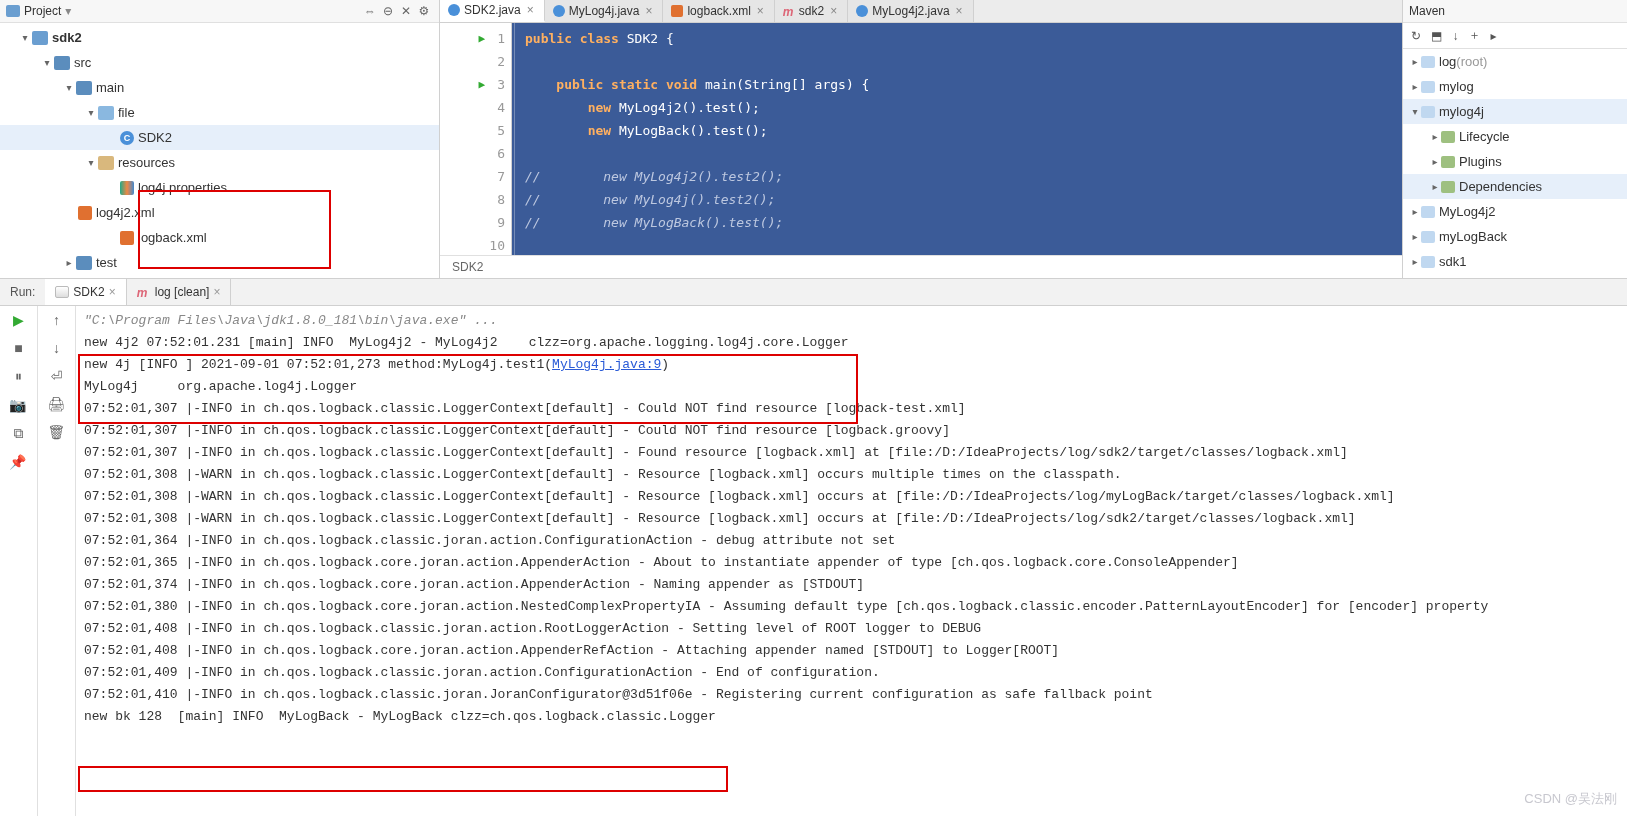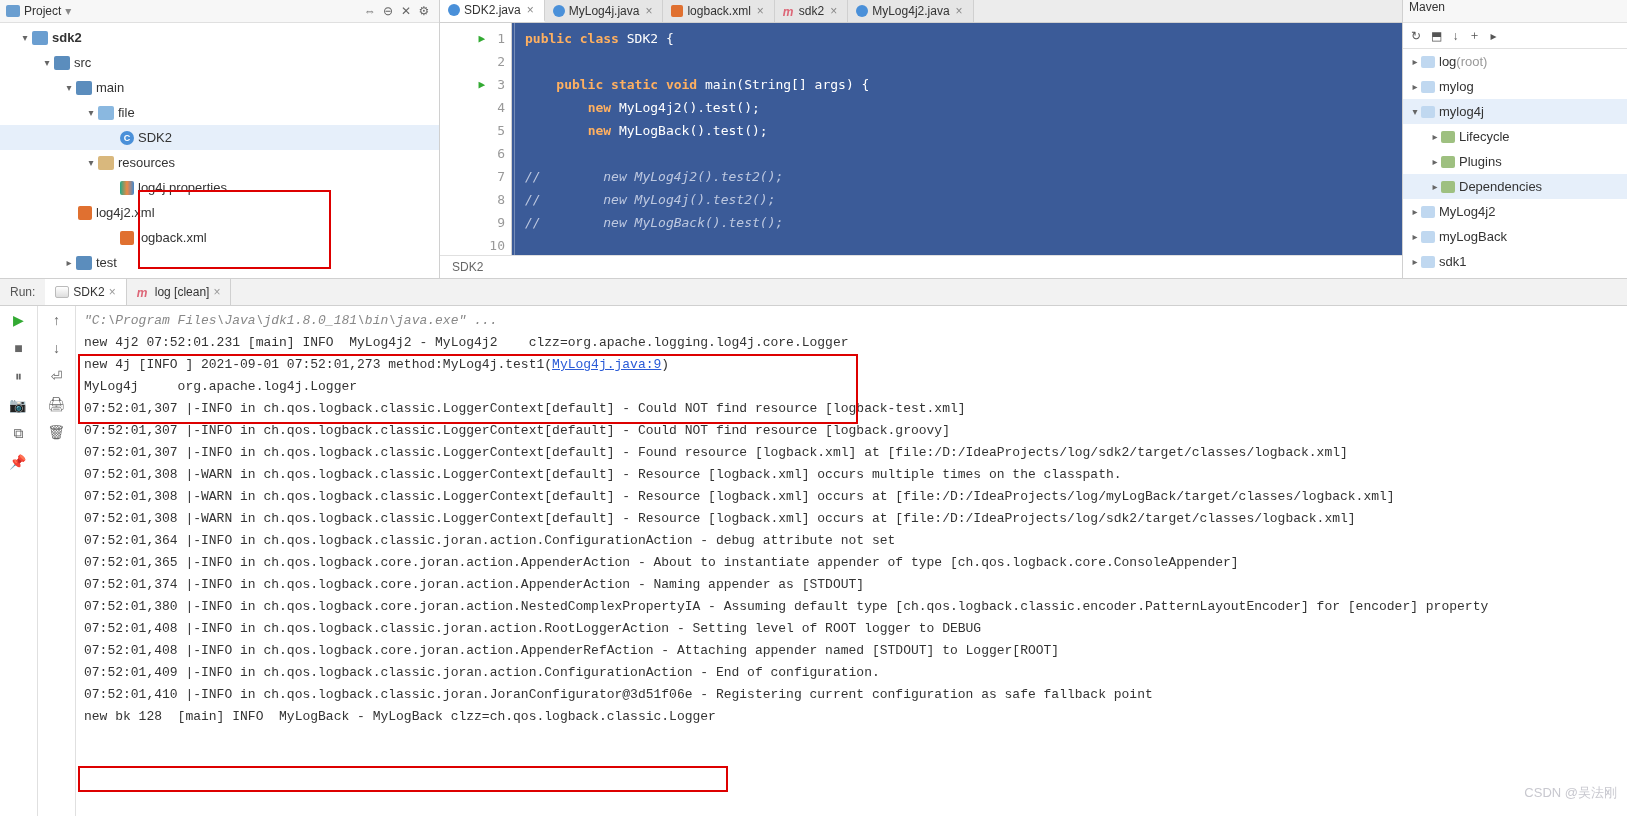--- a/index.html
+++ b/index.html
@@ -46,21 +46,21 @@
 .gutter .run-arrow { position: absolute; right: 20px; color: #3a3; font-size: 11px; }
 .code { flex: 1; padding: 4px 0 0 10px; position: relative; border-left: 1px solid rgba(255,255,255,.3); margin-left: 2px; }
 .code-line { height: 23px; line-height: 23px; white-space: pre; }
 .kw { color: #ffb060; font-weight: bold; }
 .cm { color: #bdc8e0; font-style: italic; }
 
 .crumbs { height: 23px; background: #fff; display: flex; align-items: center; padding: 0 12px; color: #666; border-top: 1px solid #e0e0e0; }
 
 
 .maven-panel { width: 225px; background: #fff; border-left: 1px solid #d0d0d0; display: flex; flex-direction: column; }
-.maven-header { height: 23px; display: flex; padding: 0 6px; background: #f7f7f7; border-bottom: 1px solid #e0e0e0; }
+.maven-header { height: 23px; display: flex; align-items: center; padding: 8px 6px; background: #f7f7f7; border-bottom: 1px solid #e0e0e0; }
 .maven-toolbar { height: 26px; display: flex; align-items: center; gap: 10px; padding: 0 8px; border-bottom: 1px solid #e0e0e0; color: #555; }
 .maven-toolbar span { cursor: pointer; }
 .maven-tree { flex: 1; overflow: auto; }
 .mrow { height: 25px; display: flex; align-items: center; font-size: 13px; cursor: pointer; }
 .mrow.sel { background: #e6effa; }
 .mrow .mw { width: 12px; text-align: center; color: #666; font-size: 10px; }
 .mic { width: 14px; height: 12px; margin-right: 4px; border-radius: 2px; }
 .mic.mod { background: #c0d8f0; }
 .mic.pl  { background: #9ec080; }
 .mrow .dim { color: #999; }
@@ -79,21 +79,21 @@
 .run-gutter { width: 38px; border-right: 1px solid #e0e0e0; display: flex; flex-direction: column; align-items: center; padding-top: 6px; gap: 12px; color: #666; }
 .run-gutter span { cursor: pointer; font-size: 14px; }
 .run-gutter .play { color: #3a3; }
 .run-gutter2 { width: 38px; border-right: 1px solid #e0e0e0; display: flex; flex-direction: column; align-items: center; padding-top: 6px; gap: 12px; color: #666; }
 .run-gutter2 span { cursor: pointer; font-size: 14px; }
 
 .console { flex: 1; font-family: "Courier New", monospace; font-size: 13px; padding: 4px 8px; overflow: auto; white-space: pre; line-height: 22px; color: #333; }
 .console .dim { color: #888; font-style: italic; }
 .console a { color: #2a5bd7; text-decoration: underline; cursor: pointer; }
 
-.watermark { position: absolute; right: 10px; bottom: 14px; color: #c8c8cf; font-size: 13px; }
+.watermark { position: absolute; right: 10px; bottom: 8px; color: #c8c8cf; font-size: 13px; }
 
 
 .redbox.r1 { left: 138px; top: 190px;  width: 193px; height: 79px; }
 .redbox.r2 { left: 78px;  top: 354px;  width: 780px; height: 70px; }
 .redbox.r3 { left: 78px;  top: 766px;  width: 650px; height: 26px; }
 </style>
 </head>
 <body>
 
 <div class="top-region">

